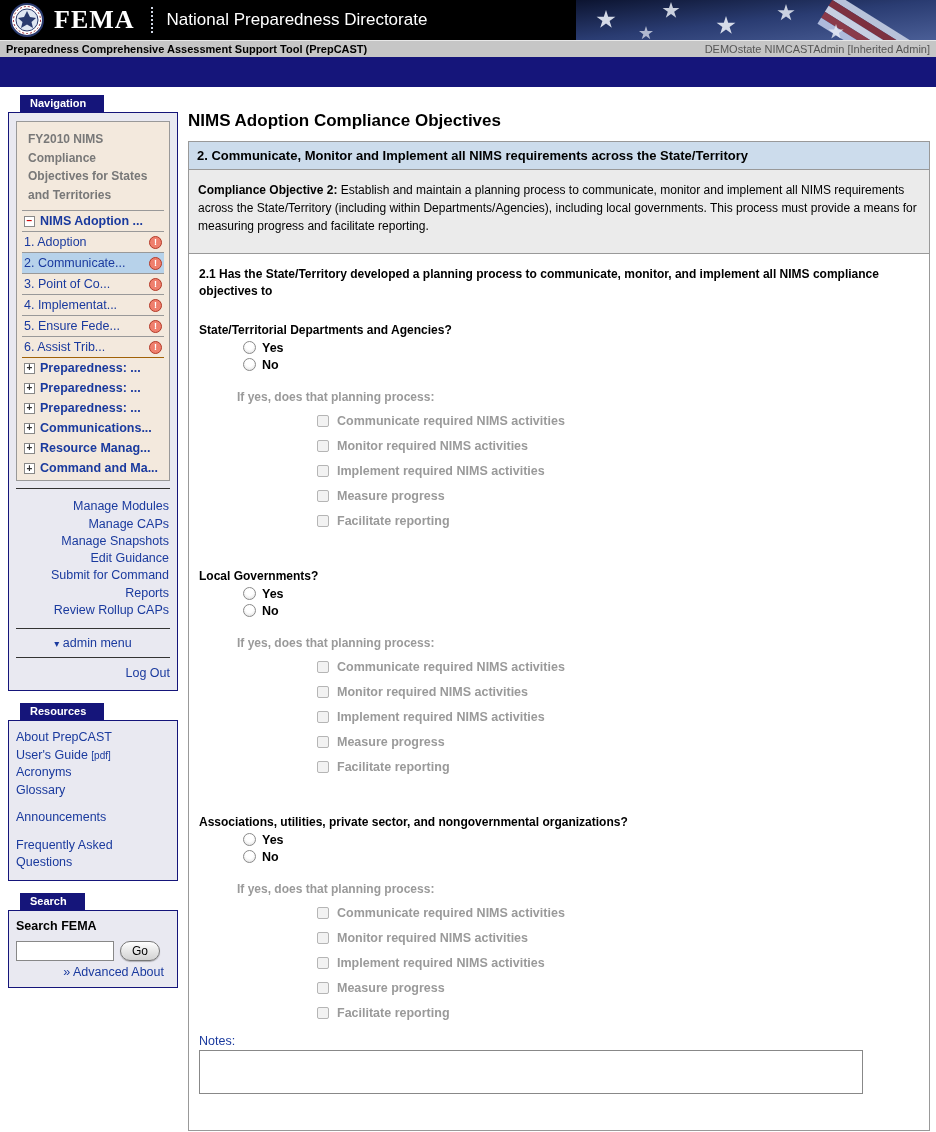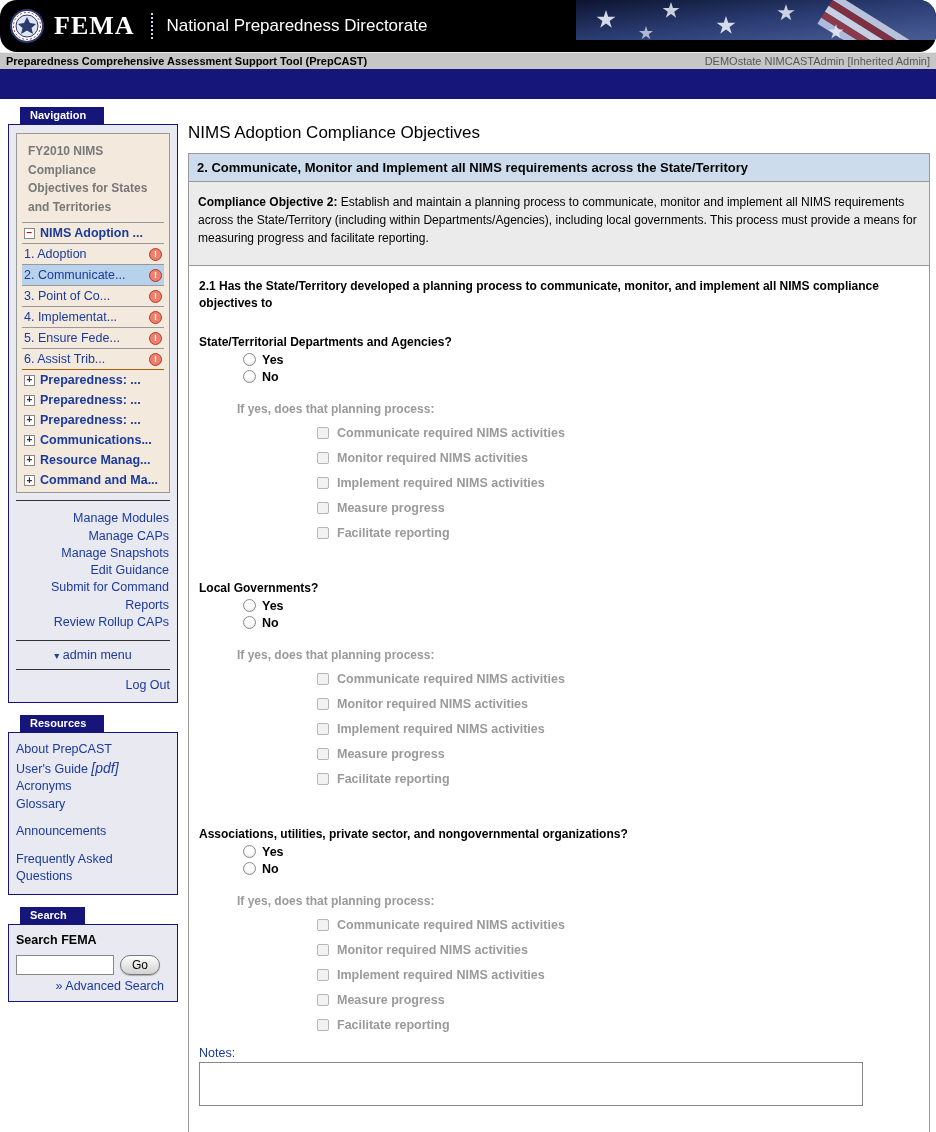--- a/index.html
+++ b/index.html
@@ -5,21 +5,21 @@
   * { margin:0; padding:0; box-sizing:border-box; }
   html,body { background:#fff; }
   body {
     width:936px; margin:0 auto;
     font-family:"Liberation Sans", sans-serif;
     font-size:12px; color:#000;
   }
   a { text-decoration:none; cursor:pointer; }
 
   
-  .hdr { position:relative; height:52px; background:#000; display:flex; align-items:center; overflow:hidden;border-radius:17px; }
+  .hdr { position:relative; height:40px; background:#000; display:flex; align-items:center; overflow:hidden; }
   .hdr-seal { margin-left:10px; z-index:2; }
   .hdr-fema { font-family:"Liberation Serif", serif; font-weight:bold; font-size:26px; color:#fff; margin-left:10px; z-index:2; letter-spacing:1px; }
   .hdr-div { width:0; height:26px; border-left:2px dotted #cfd6e4; margin:0 14px 0 16px; z-index:2; }
   .hdr-sub { color:#fff; font-size:17px; font-weight:400; z-index:2; white-space:nowrap; }
   .hdr-flag { position:absolute; right:0; top:0; height:40px; width:360px; }
 
   
   .appbar { height:17px; background:#c6c6c6; border-top:1px solid #e8e8e8; display:flex; align-items:center; justify-content:space-between; padding:0 6px; }
   .appbar-title { font-size:11px; font-weight:bold; color:#000; }
   .appbar-user { font-size:11px; color:#555; }
@@ -44,39 +44,39 @@
   .pm-box { width:11px; height:11px; border:1px solid #888; background:#fff; display:inline-flex; align-items:center; justify-content:center; font-size:10px; line-height:1; font-weight:bold; margin-right:5px; flex:0 0 11px; color:#333; }
   .pm-box.minus { color:#c00; }
   .warn { margin-left:auto; width:13px; height:13px; border-radius:50%; background:#ef7f6d; border:1px solid #b23a28; color:#fff; font-size:9px; font-weight:bold; display:inline-flex; align-items:center; justify-content:center; line-height:1; flex:0 0 13px; }
   .sb-links { padding:2px 1px; }
   .sb-links a, .sb-box a.plain { display:block; color:#1a3a9e; font-size:12.5px; line-height:1.38;text-align:right; }
   .sb-hr { border:0; border-top:1px solid #333; margin:7px 0; }
   .admin-menu { text-align:center; font-size:12.5px; color:#1a3a9e; display:block; }
   .admin-menu .tri { font-size:10px; }
   .sb-gap { height:10px; }
   .res-box a { display:block; color:#1a3a9e; font-size:12.5px; line-height:1.4; }
-  .pdf-small { font-size:14px;font-style:italic; }
+  .pdf-small { font-size:10px; }
   .search-head { font-weight:bold; font-size:12.5px; margin-bottom:8px; }
   .search-row { display:flex; align-items:center; gap:6px; }
   .search-input { width:98px; height:20px; border:1px solid #888; background:#fff; font-size:12px; padding:0 3px; }
   .aqua-btn { font-family:"Liberation Sans",sans-serif; font-size:12px; color:#000; padding:2px 11px; border:1px solid #777; border-radius:11px; background:linear-gradient(#ffffff, #e9e9e9 45%, #d2d2d2); box-shadow:0 1px 1px rgba(0,0,0,.25); cursor:pointer; }
   .adv-search { display:block; text-align:right; color:#1a3a9e; font-size:12.5px; margin-top:4px; padding-right:6px; }
   .sb-section { margin-top:12px; }
 
   
   .crumb-row { display:flex; align-items:flex-start; justify-content:space-between; padding-top:2px; }
   .crumbs { font-size:12px; font-weight:bold; }
   .crumbs a { color:#1a3a9e; }
   .crumbs a.reg { font-weight:normal; }
   .crumb-sep { color:#000; padding:0 3px; }
   .crumb-current { color:#000; }
   .qc { display:flex; align-items:flex-start; font-size:12px; }
   .help-ico { width:12px; height:12px; border:1px solid #222; background:#fff; color:#000; font-size:10px; font-weight:bold; display:inline-flex; align-items:center; justify-content:center; margin:1px 1px 0 0; }
   .qc a { color:#1a3a9e; }
-  .page-title { font-size:17px; font-weight:normal; margin:16px 0 10px; }
+  .page-title { font-size:17px; font-weight:bold; margin:16px 0 10px; }
 
   .panel { border:1px solid #999; }
   .panel-hdr { background:#ccdcec; border-bottom:1px solid #999; font-size:13px; font-weight:bold; padding:6px 8px; }
   .panel-obj { background:#ebebeb; border-bottom:1px solid #999; padding:11px 9px 18px; font-size:12px; line-height:1.5; }
   .panel-body { background:#fff; padding:12px 10px 0; }
   .q-text { font-weight:bold; font-size:12px; line-height:1.45; margin-bottom:22px; }
   .grp { margin-bottom:10px; }
   .grp-label { font-weight:bold; font-size:12px; margin-bottom:4px; }
   .radio-row { display:flex; align-items:center; margin:3px 0 3px 44px; }
   .radio-row label { font-weight:bold; font-size:12.5px; margin-left:6px; }
@@ -230,21 +230,21 @@
     </div>
 
     <div class="sb-section">
       <div class="sb-tab">Search</div>
       <div class="sb-box">
         <div class="search-head">Search FEMA</div>
         <div class="search-row">
           <input class="search-input" type="text" value="" style="">
           <button class="aqua-btn">Go</button>
         </div>
-        <a class="adv-search">» Advanced Search</a>
+        <a class="adv-search">» Advanced About</a>
       </div>
     </div>
   </div>
 
   <div class="mainarea">
 
     <div class="page-title">NIMS Adoption Compliance Objectives</div>
 
     <div class="panel">
       <div class="panel-hdr">2. Communicate, Monitor and Implement all NIMS requirements across the State/Territory</div>

